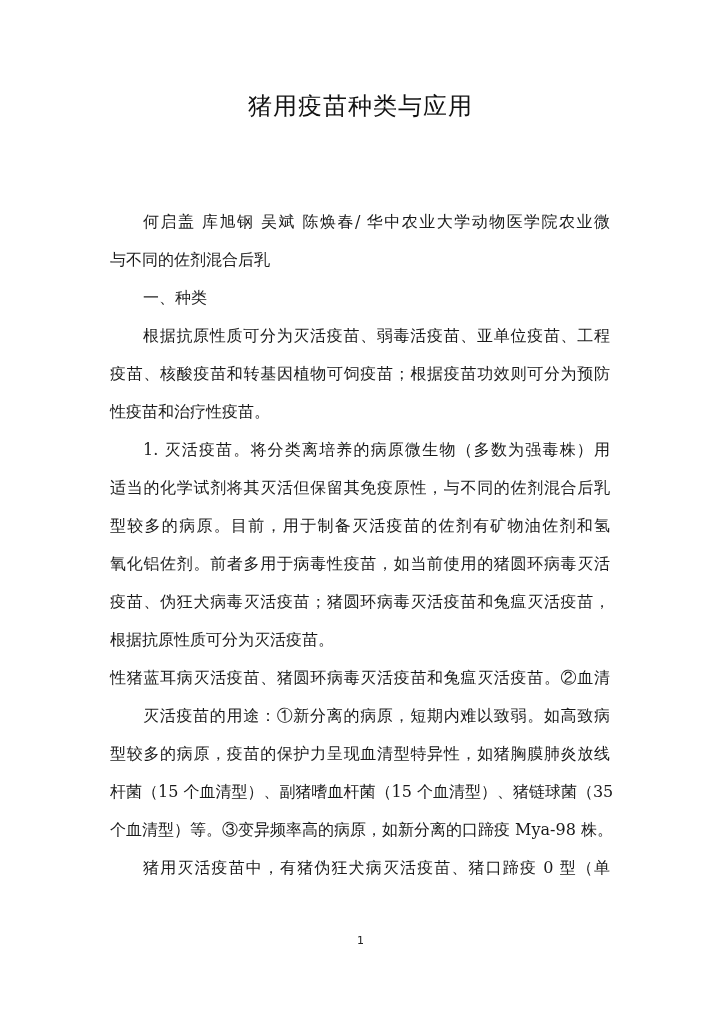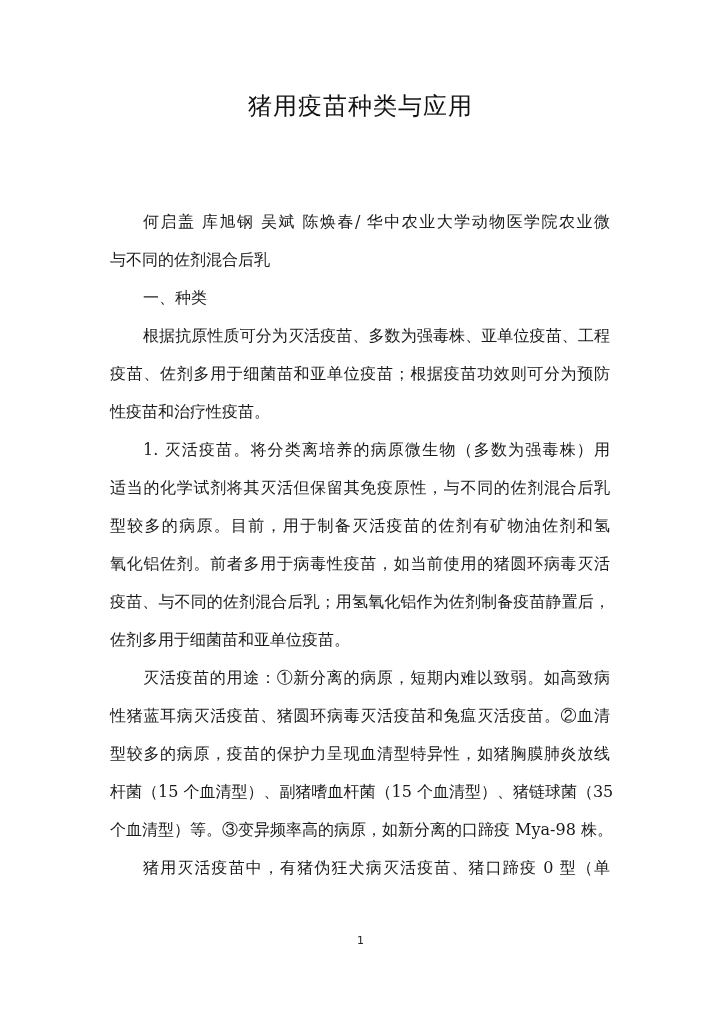--- a/index.html
+++ b/index.html
@@ -73,37 +73,37 @@
     <div class="para-block">
       <span class="line first">何启盖 库旭钢 吴斌 陈焕春/ 华中农业大学动物医学院农业微</span>
       <span class="line last">与不同的佐剂混合后乳</span>
     </div>
 
     <div class="para-block">
       <span class="line first last">一、种类</span>
     </div>
 
     <div class="para-block">
-      <span class="line first">根据抗原性质可分为灭活疫苗、多数为强毒株、亚单位疫苗、工程</span>
-      <span class="line">疫苗、佐剂多用于细菌苗和亚单位疫苗；根据疫苗功效则可分为预防</span>
+      <span class="line first">根据抗原性质可分为灭活疫苗、弱毒活疫苗、亚单位疫苗、工程</span>
+      <span class="line">疫苗、核酸疫苗和转基因植物可饲疫苗；根据疫苗功效则可分为预防</span>
       <span class="line last">性疫苗和治疗性疫苗。</span>
     </div>
 
     <div class="para-block">
       <span class="line first">1. 灭活疫苗。将分类离培养的病原微生物（多数为强毒株）用</span>
       <span class="line">适当的化学试剂将其灭活但保留其免疫原性，与不同的佐剂混合后乳</span>
       <span class="line">型较多的病原。目前，用于制备灭活疫苗的佐剂有矿物油佐剂和氢</span>
       <span class="line">氧化铝佐剂。前者多用于病毒性疫苗，如当前使用的猪圆环病毒灭活</span>
-      <span class="line">疫苗、与不同的佐剂混合后乳；用氢氧化铝作为佐剂制备疫苗静置后，</span>
-      <span class="line last">佐剂多用于细菌苗和亚单位疫苗。</span>
+      <span class="line">疫苗、伪狂犬病毒灭活疫苗；猪圆环病毒灭活疫苗和兔瘟灭活疫苗，</span>
+      <span class="line last">根据抗原性质可分为灭活疫苗。</span>
     </div>
 
     <div class="para-block">
+      <span class="line">性猪蓝耳病灭活疫苗、猪圆环病毒灭活疫苗和兔瘟灭活疫苗。②血清</span>
       <span class="line first">灭活疫苗的用途：①新分离的病原，短期内难以致弱。如高致病</span>
-      <span class="line">性猪蓝耳病灭活疫苗、猪圆环病毒灭活疫苗和兔瘟灭活疫苗。②血清</span>
       <span class="line">型较多的病原，疫苗的保护力呈现血清型特异性，如猪胸膜肺炎放线</span>
       <span class="line">杆菌（15 个血清型）、副猪嗜血杆菌（15 个血清型）、猪链球菌（35</span>
       <span class="line">个血清型）等。③变异频率高的病原，如新分离的口蹄疫 Mya-98 株。</span>
     </div>
 
     <div class="para-block">
       <span class="line first">猪用灭活疫苗中，有猪伪狂犬病灭活疫苗、猪口蹄疫 0 型（单</span>
     </div>
 
   </div>

